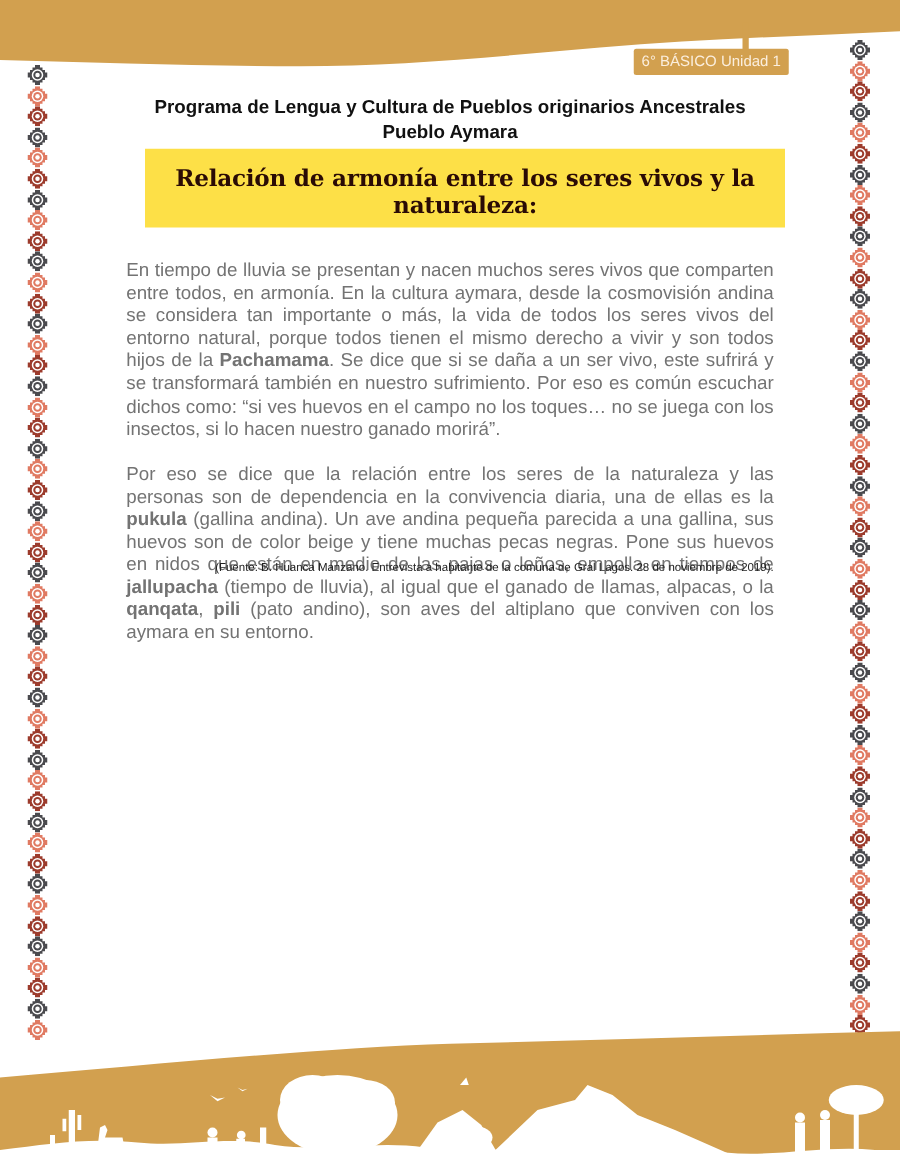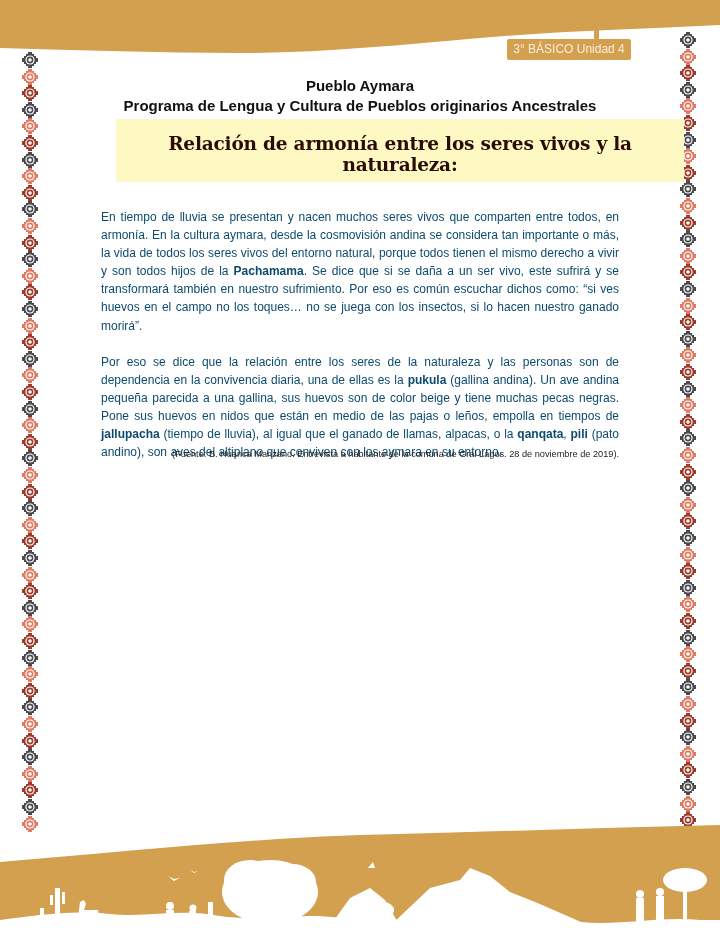--- a/index.html
+++ b/index.html
@@ -19,48 +19,48 @@
   .border-col { position: absolute; top: 0; width: 20px; }
   .border-col.left { left: 22px; }
   .border-col.right { left: 680px; }
   .orn { position: absolute; left: 0; width: 16px; height: 16px; }
 
   .program-title {
     position: absolute; left: 100px; top: 76px; width: 520px; text-align: center;
     font-weight: bold; font-size: 15px; line-height: 20px; color: #111;
   }
   .title-band {
-    position: absolute; left: 116px; top: 119px; width: 568px; height: 63px;
-    background: #fef9c3;
+    position: absolute; left: 116px; top: 119px; width: 512px; height: 63px;
+    background: #fde047;
   }
   .title-band h1 {
     margin: 0; position: absolute; left: 0; top: 14px; width: 100%;
     text-align: center; font-family: "DejaVu Serif", "Liberation Serif", serif;
     font-weight: bold; font-size: 18.5px; color: #2a0b05; letter-spacing: -0.2px;
   }
   .body-text {
     position: absolute; left: 101px; top: 208px; width: 518px;
-    font-size: 12px; line-height: 18.1px; text-align: justify; color: #0c4a6e;
+    font-size: 15px; line-height: 18.1px; text-align: justify; color: #737373;
   }
   .body-text p { margin: 0 0 18px 0; }
   .body-text b { font-weight: bold; }
   .source {
     position: absolute; left: 101px; top: 449px; width: 518px; text-align: right;
     font-size: 9.2px; color: #222;
   }
   .footer-band { position: absolute; left: 0; top: 780px; width: 720px; height: 152px; }
 </style>
 </head>
 <body>
 
 <svg class="header-band" viewBox="0 0 720 60" width="720" height="60">
   <path d="M0,0 L720,0 L720,25 C640,29 560,31 480,38 C400,45 320,53 240,53 C160,53 80,50 0,48 Z" fill="#d2a04f"></path>
 </svg>
 <div class="badge-stem"></div>
-<div class="unit-badge">3° BÁSICO Unidad 4</div>
+<div class="unit-badge">6° BÁSICO Unidad 1</div>
 
 <div class="border-col left" id="leftCol">
     <div class="orn" style="top: 52px;"><svg viewBox="0 0 16 16" width="16" height="16">
         <path d="M6,0 h4 v2 h2 v2 h2 v2 h2 v4 h-2 v2 h-2 v2 h-2 v2 h-4 v-2 h-2 v-2 h-2 v-2 h-2 v-4 h2 v-2 h2 v-2 h2 z" fill="#4a4a4e"></path>
         <circle cx="8" cy="8" r="4.6" fill="#fff"></circle>
         <circle cx="8" cy="8" r="3.4" fill="#4a4a4e"></circle>
         <circle cx="8" cy="8" r="1.8" fill="#fff"></circle>
       </svg></div>
     <div class="orn" style="top: 68.6px;"><svg viewBox="0 0 16 16" width="16" height="16">
         <path d="M6,0 h4 v2 h2 v2 h2 v2 h2 v4 h-2 v2 h-2 v2 h-2 v2 h-4 v-2 h-2 v-2 h-2 v-2 h-2 v-4 h2 v-2 h2 v-2 h2 z" fill="#e07a62"></path>
@@ -624,22 +624,22 @@
       </svg></div>
     <div class="orn" style="top: 812.2px;"><svg viewBox="0 0 16 16" width="16" height="16">
         <path d="M6,0 h4 v2 h2 v2 h2 v2 h2 v4 h-2 v2 h-2 v2 h-2 v2 h-4 v-2 h-2 v-2 h-2 v-2 h-2 v-4 h2 v-2 h2 v-2 h2 z" fill="#9c3b2c"></path>
         <circle cx="8" cy="8" r="4.6" fill="#fff"></circle>
         <circle cx="8" cy="8" r="3.4" fill="#9c3b2c"></circle>
         <circle cx="8" cy="8" r="1.8" fill="#fff"></circle>
       </svg></div>
   </div>
 
 <div class="program-title">
+  <div>Programa de Lengua y Cultura de Pueblos originarios Ancestrales</div>
   <div>Pueblo Aymara</div>
-  <div>Programa de Lengua y Cultura de Pueblos originarios Ancestrales</div>
 </div>
 
 <div class="title-band">
   <h1>Relación de armonía entre los seres vivos y la naturaleza:</h1>
 </div>
 
 <div class="body-text">
   <p><span>En tiempo de lluvia se presentan y nacen muchos seres vivos que comparten entre todos, en armonía.  En la cultura aymara, desde la cosmovisión andina se considera tan importante o más, la vida de todos los seres vivos del entorno natural, porque todos tienen el mismo derecho a vivir y son todos hijos de la </span><b>Pachamama</b><span>. Se dice que si se daña a un ser vivo, este sufrirá y se transformará también en nuestro sufrimiento. Por eso es común escuchar dichos como: “si ves huevos en el campo no los toques…  no se juega con los insectos, si lo hacen nuestro ganado morirá”.</span></p>
   <p><span>Por eso se dice que la relación entre los seres de la naturaleza y las personas son de dependencia en la convivencia diaria, una de ellas es la </span><b>pukula</b><span> (gallina andina). Un ave andina pequeña parecida a una gallina, sus huevos son de color beige y tiene muchas pecas negras. Pone sus huevos en nidos que están en medio de las pajas o leños, empolla en tiempos de </span><b>jallupacha</b><span> (tiempo de lluvia), al igual que el ganado de llamas, alpacas, o la </span><b>qanqata</b><span>, </span><b>pili</b><span> (pato andino), son aves del altiplano que conviven con los aymara en su entorno.</span></p>
 </div>

